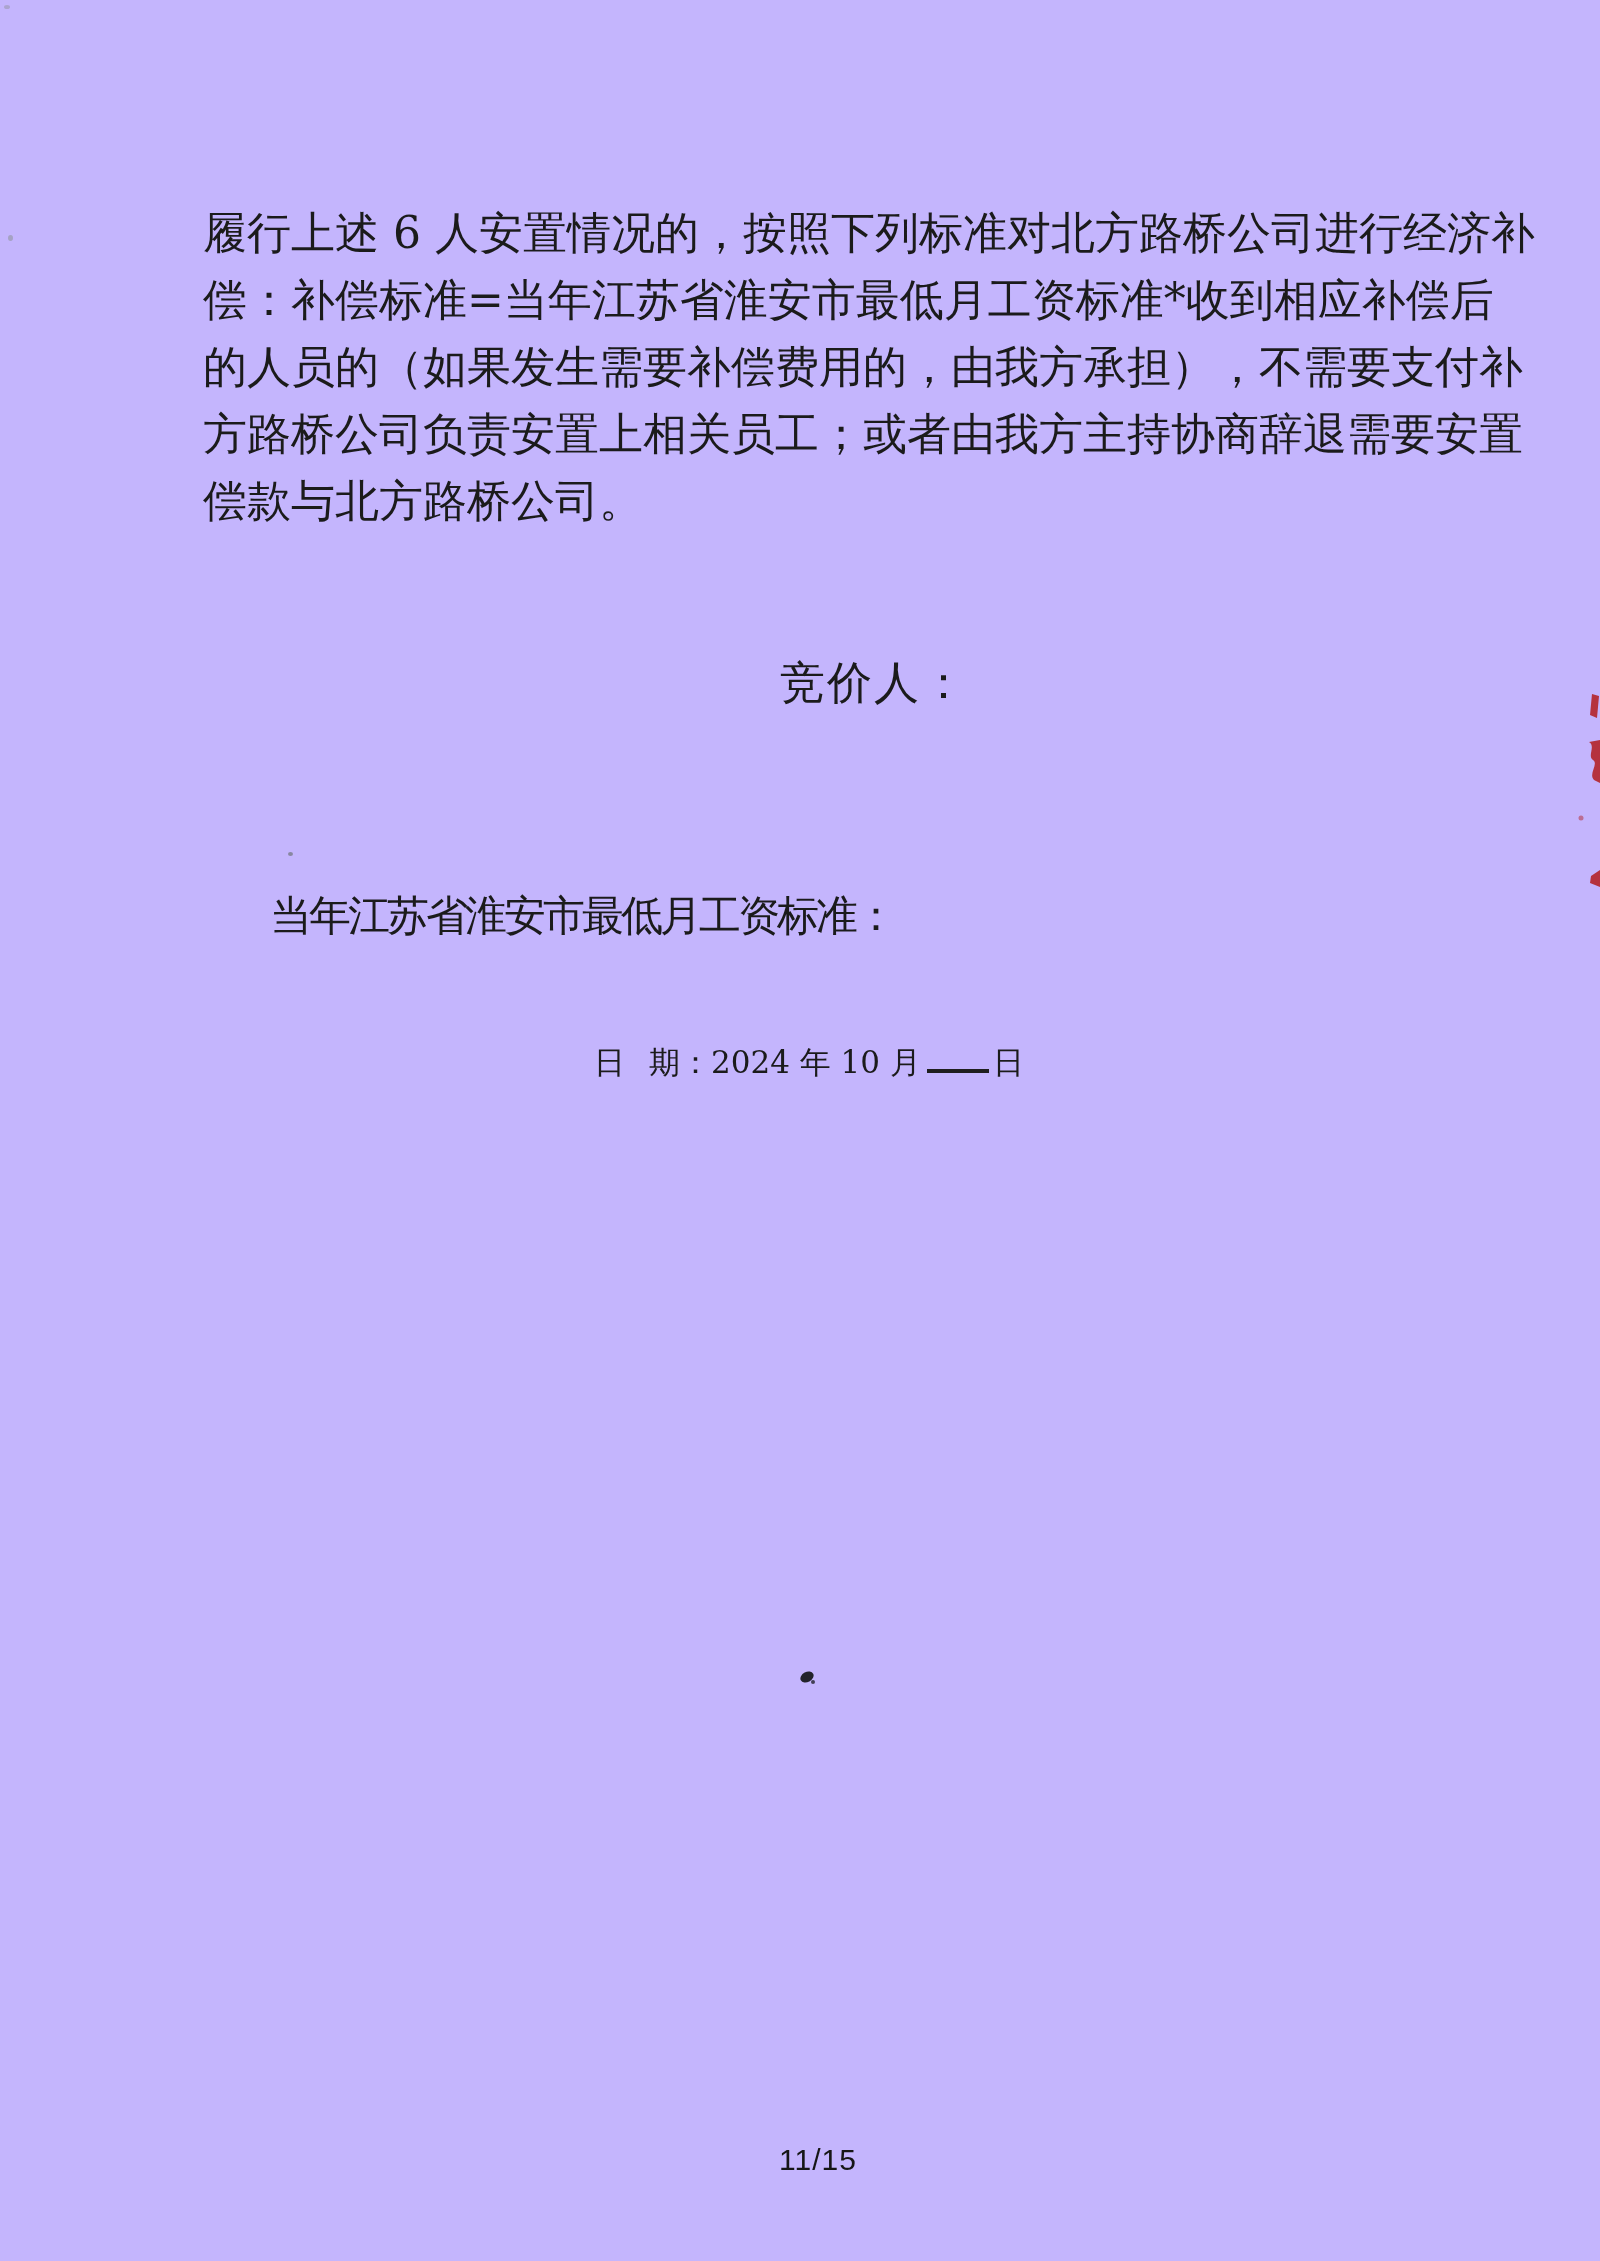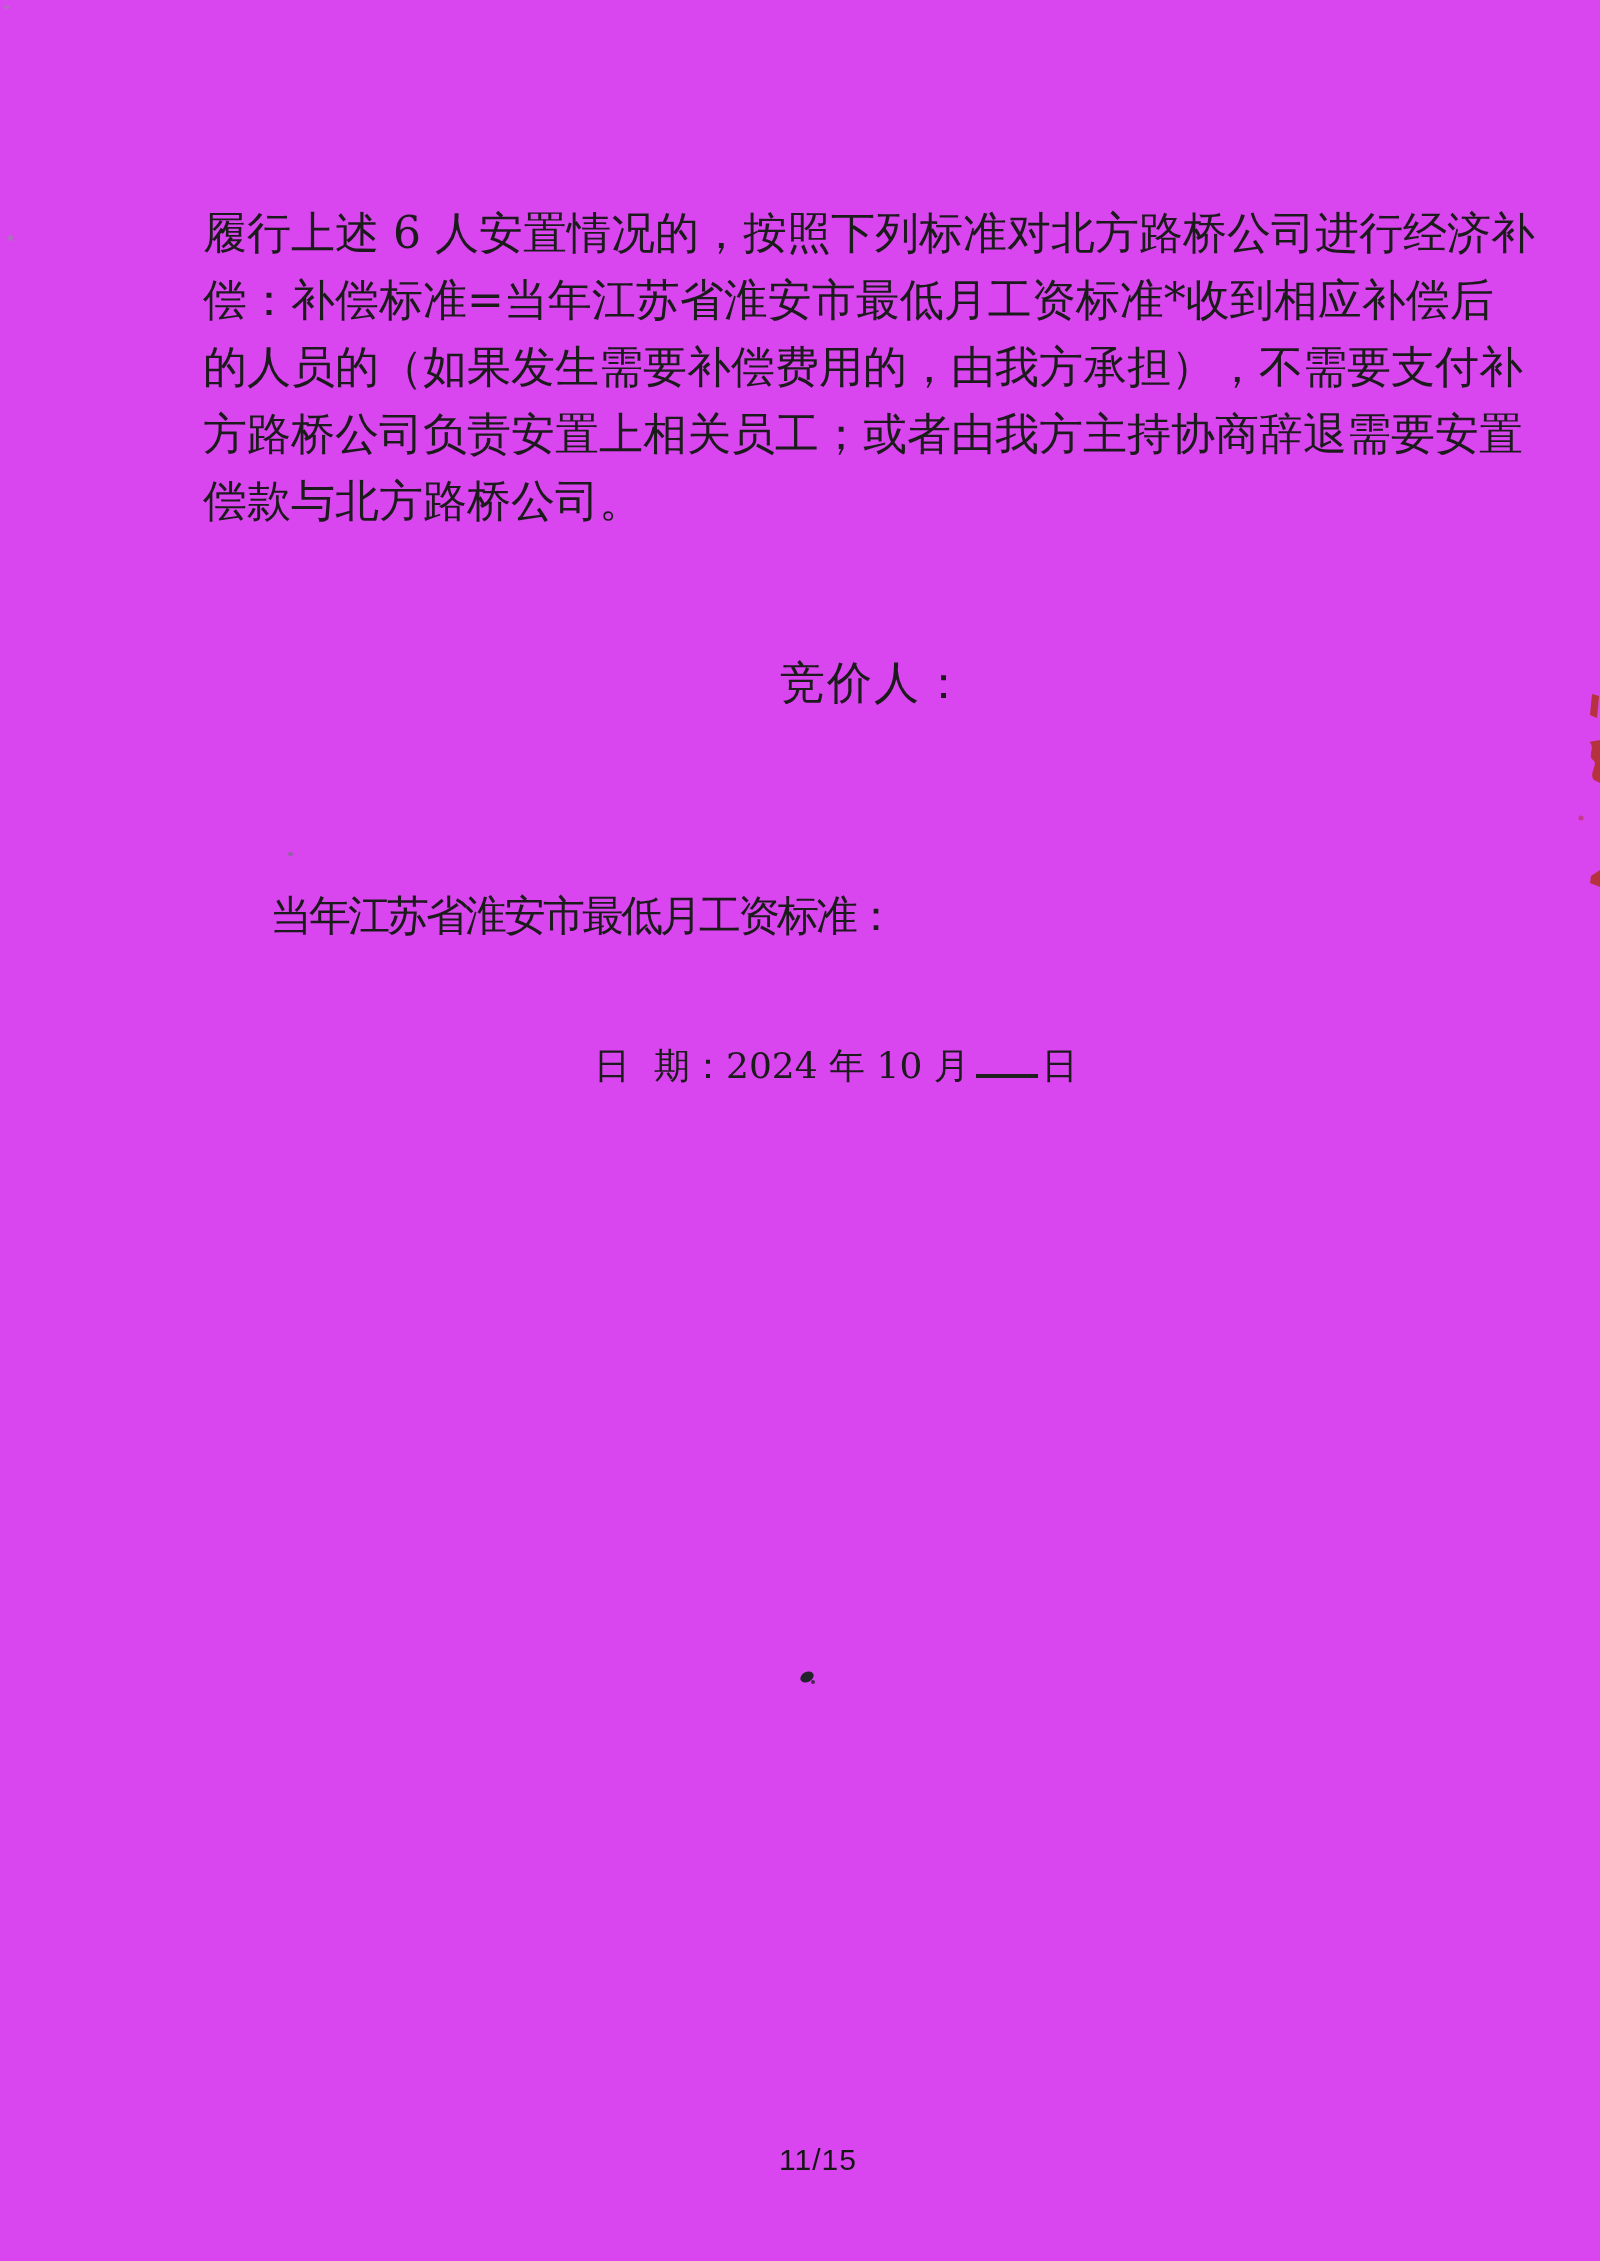--- a/index.html
+++ b/index.html
@@ -4,21 +4,21 @@
 <style>
   html, body {
     margin: 0;
     padding: 0;
     background: #ffffff;
   }
   .page {
     position: relative;
     width: 1600px;
     height: 2261px;
-    background: #d946ef;
+    background: #c4b5fd;
     overflow: hidden;
     font-family: "DejaVu Serif", "Liberation Serif", serif;
     color: #1b1b1b;
   }
   
   .paragraph {
     position: absolute;
     left: 203px;
     top: 199px;
     width: 1191px;
@@ -60,21 +60,21 @@
     top: 891px;
     font-size: 42px;
     line-height: 1.2;
     letter-spacing: -3px;
     white-space: nowrap;
   }
   .date-line {
     position: absolute;
     left: 594px;
     top: 1040px;
-    font-size: 36px;
+    font-size: 31px;
     line-height: 1.2;
     white-space: nowrap;
   }
   .date-line .date-rest {
     margin-left: 24px;
   }
   .date-line .blank-line {
     display: inline-block;
     width: 62px;
     height: 0.95em;

